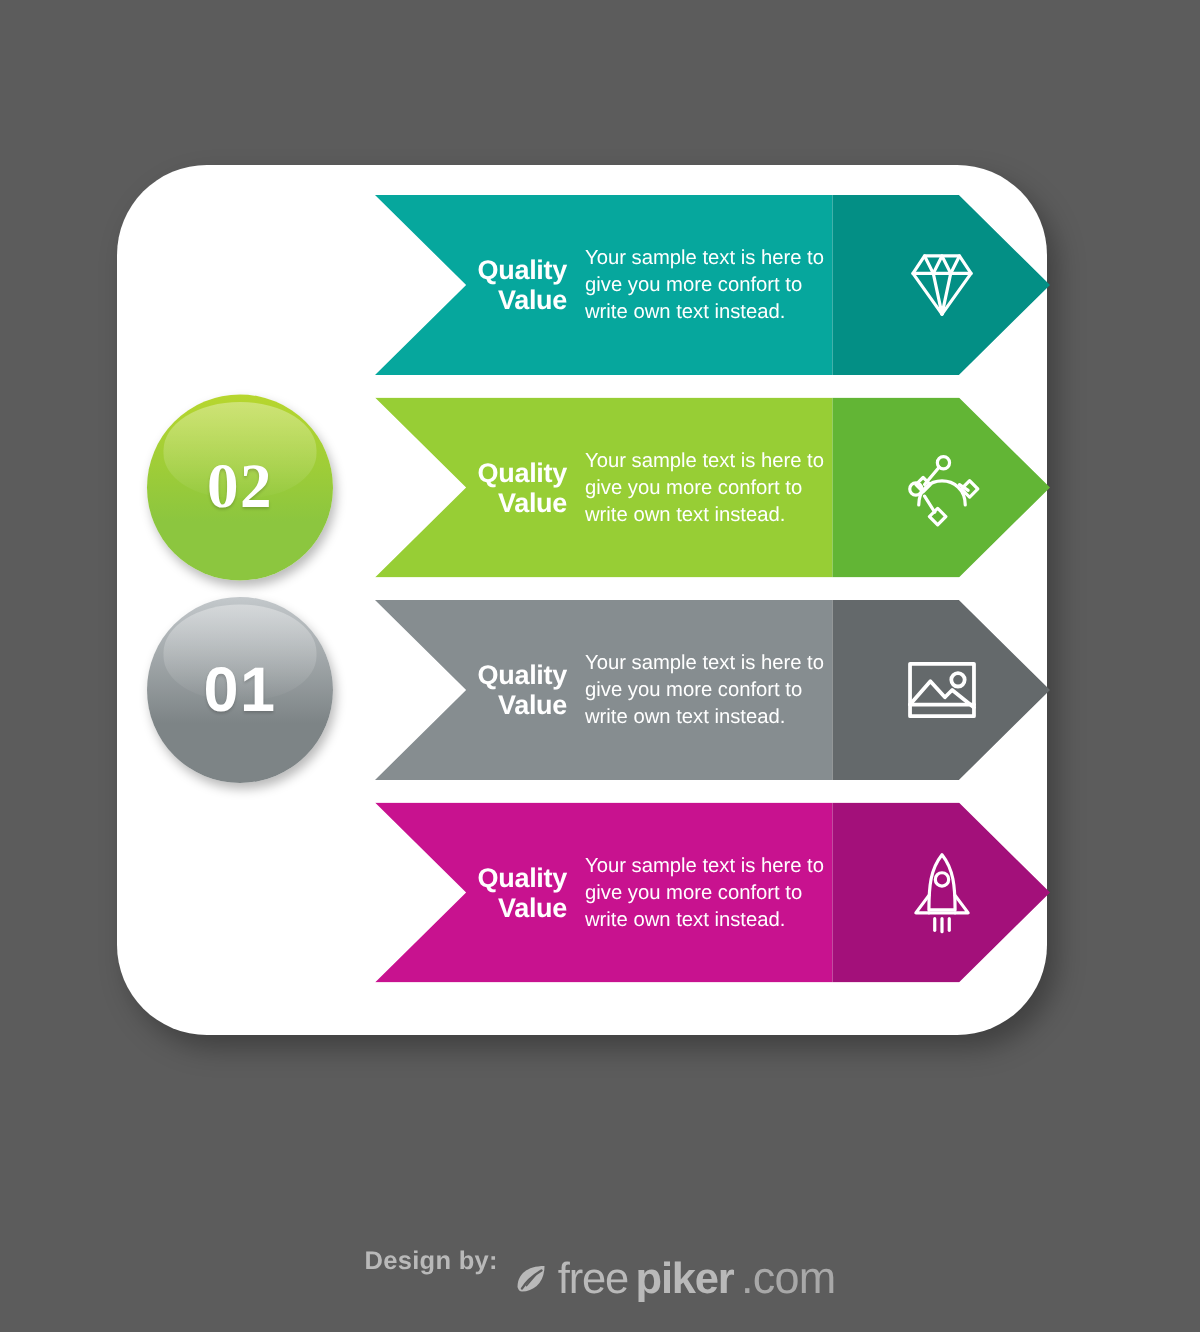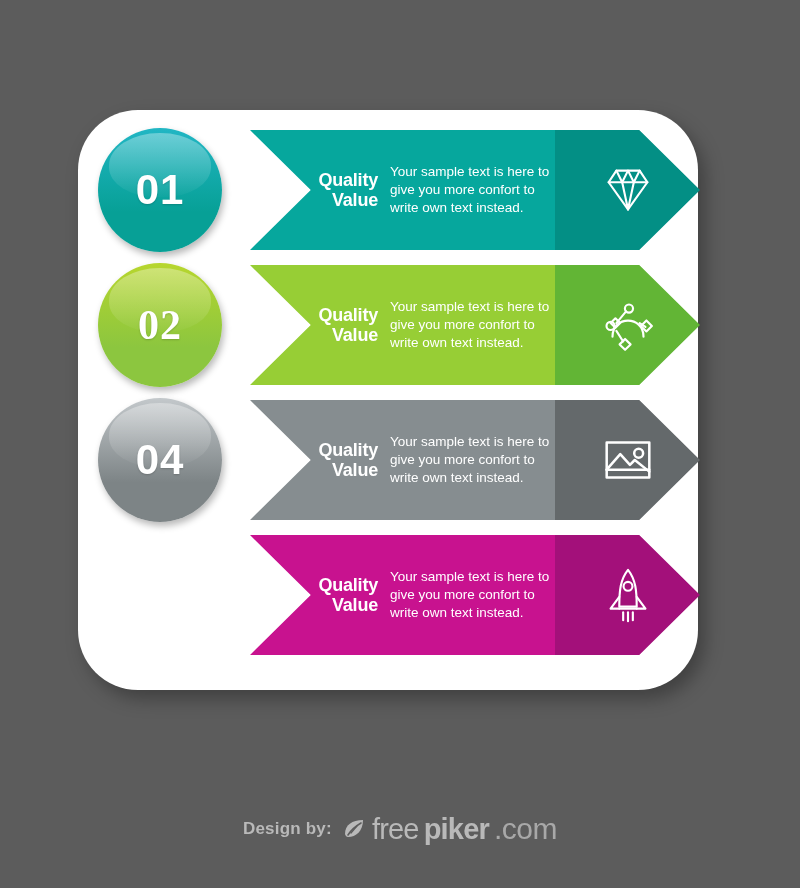--- a/index.html
+++ b/index.html
@@ -170,20 +170,21 @@
   .credit-label {
     font-size: 17px;
     font-weight: bold;
     color: #b9b9b9;
     letter-spacing: 0.2px;
   }
   .credit-brand {
     display: flex;
     align-items: center;
     gap: 5px;
+    margin-top: 24px;
   }
   .brand-free {
     font-size: 29px;
     color: #b9b9b9;
     letter-spacing: -0.8px;
   }
   .brand-piker {
     font-size: 29px;
     font-weight: bold;
     color: #b9b9b9;
@@ -215,26 +216,20 @@
       <div class="arrow-icon-panel" style="background: rgb(3, 143, 133);">
         <div class="icon-art">
           <svg viewBox="0 0 64 64" fill="none" stroke="#ffffff" stroke-width="2.2" stroke-linejoin="round" stroke-linecap="round">
             <path d="M12 24 L20 12 L44 12 L52 24 L32 52 Z"></path>
             <path d="M12 24 L52 24"></path>
             <path d="M20 12 L26 24 L32 52"></path>
             <path d="M44 12 L38 24 L32 52"></path>
             <path d="M26 24 L32 12 L38 24"></path>
           </svg>
         </div>
-      </div>
-    </div>
-    <div class="bubble-wrap">
-      <div class="bubble" style="background: linear-gradient(rgb(33, 182, 196) 0%, rgb(7, 160, 150) 68%, rgb(7, 160, 150) 100%);">
-        <div class="gloss"></div>
-        <div class="bubble-num">01</div>
       </div>
     </div>
   </div>
 
   <div class="row row-2">
     <div class="arrow">
       <div class="arrow-body" style="background: rgb(151, 206, 53);">
         <div class="headline">
           <span>Quality</span>
           <span>Value</span>
@@ -281,21 +276,21 @@
             <circle cx="43" cy="25" r="4.6"></circle>
             <path d="M10 42 L24 26 L34 37 L39 32 L54 44"></path>
             <path d="M10 42 L54 42"></path>
           </svg>
         </div>
       </div>
     </div>
     <div class="bubble-wrap">
       <div class="bubble" style="background: linear-gradient(rgb(195, 200, 203) 0%, rgb(125, 132, 134) 68%, rgb(125, 132, 134) 100%);">
         <div class="gloss"></div>
-        <div class="bubble-num">04</div>
+        <div class="bubble-num">01</div>
       </div>
     </div>
   </div>
 
   <div class="row row-4">
     <div class="arrow">
       <div class="arrow-body" style="background: rgb(200, 18, 143);">
         <div class="headline">
           <span>Quality</span>
           <span>Value</span>

